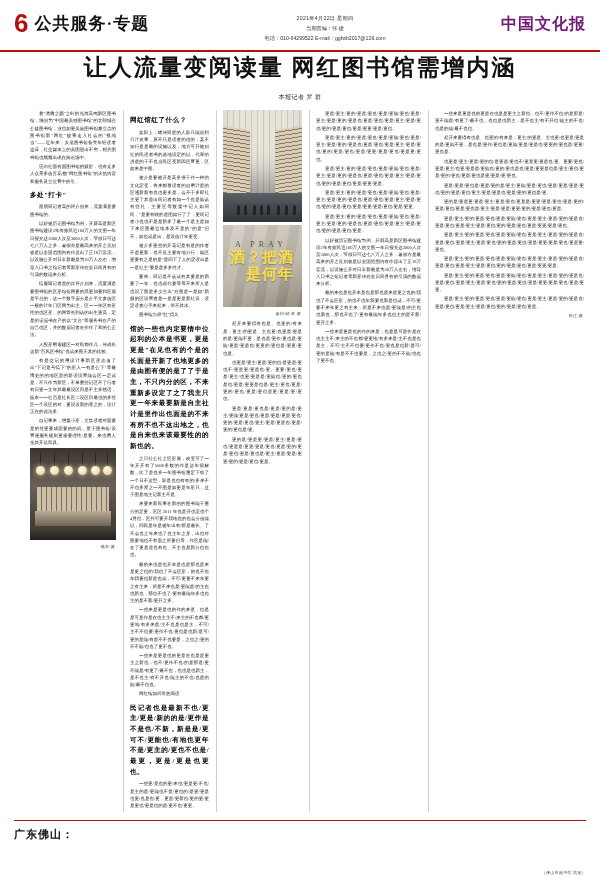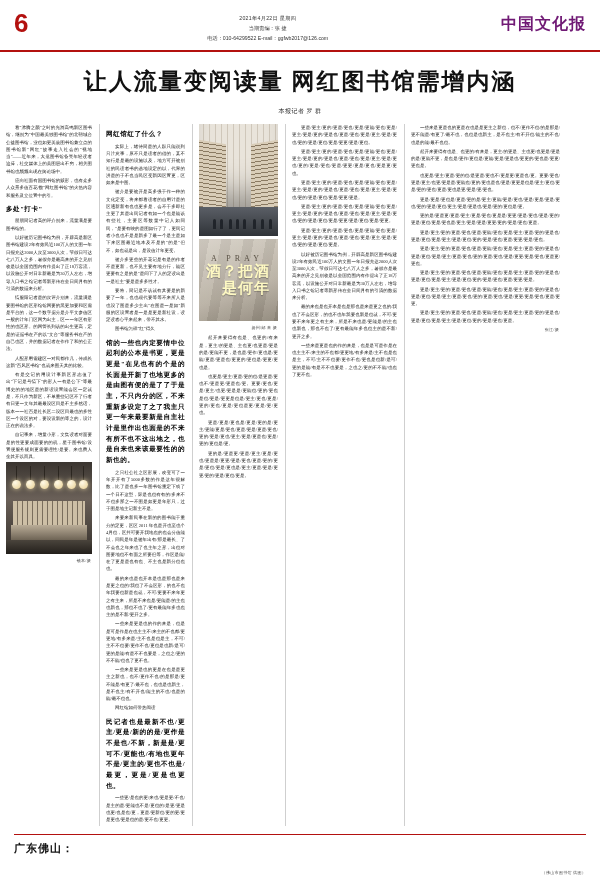--- a/index.html
+++ b/index.html
@@ -33,32 +33,32 @@
     line-height: 1.9; padding-top: 4px;
     font-family: "Liberation Sans", sans-serif;
   }
   .masthead-center .line1 { letter-spacing: .3px; }
   .newspaper-name {
     font-size: 16px; font-weight: bold; color: #701a75;
     letter-spacing: 1px; padding-top: 4px; white-space: nowrap;
   }
 
   
-  .headline-wrap { text-align: center; padding: 14px 0 2px 0; }
+  .headline-wrap { text-align: center; padding: 0 0 2px 0; }
   .headline {
     font-size: 23px; font-weight: bold; letter-spacing: 2px;
   }
   .byline {
     text-align: center; font-size: 6px; color: #222;
     padding: 8px 0 6px 0; letter-spacing: .5px;
   }
 
   
   .top-area {
-    display: flex; padding: 2px 14px 0 6px; gap: 7px;
+    display: flex; padding: 2px 14px 0 30px; gap: 7px;
   }
   .col { font-size: 4.5px; line-height: 1.62; color: #1a1a1a; text-align: justify; }
   .col p { text-indent: 2em; margin-bottom: 2px; }
   .col .sub {
     font-size: 6.6px; font-weight: bold; text-indent: 0;
     margin: 5px 0 3px 0; letter-spacing: .5px; color: #000;
   }
   .c1 { width: 86px; }
   .c2 { width: 86px; }
   .c3 { width: 86px; }
@@ -110,21 +110,21 @@
     position: absolute; inset: 0;
     background: linear-gradient(160deg,#d8d2c8,#b9b1a4 60%,#8f877a);
   }
   .ink .strokes {
     position: absolute; inset: 0;
     background:
       repeating-linear-gradient(100deg, rgba(0,0,0,.06) 0 10px, rgba(255,255,255,.05) 10px 22px);
   }
   .ink .cn {
     position: absolute; right: 8px; top: 24px;
-    font-size: 15px; font-weight: bold; color: #fef9c3;
+    font-size: 15px; font-weight: bold; color: #fde047;
     line-height: 1.15; text-align: right;
     text-shadow: 0 1px 1px rgba(0,0,0,.3);
     letter-spacing: 1px;
   }
   .ink .cn2 {
     position: absolute; left: 12px; top: 14px;
     font-size: 8px; color: #5a5246; letter-spacing: 4px;
     font-family: "Liberation Serif", serif;
   }
 
@@ -193,20 +193,21 @@
   }
   .vr { border-left: 1px solid #cfcfcf; }
 </style>
 </head>
 <body>
 
 <div class="page">
 
   <div class="masthead">
     <div class="page-num">6</div>
+    <div class="section-title">公共服务·专题</div>
     <div class="masthead-center">
       <div class="line1">2021年4月22日 星期四</div>
       <div>当期责编：张 捷</div>
       <div>电话：010-64299522  E-mail：ggfwb2017@126.com</div>
     </div>
     <div class="newspaper-name">中国文化报</div>
   </div>
 
   <div class="headline-wrap">
     <div class="headline">让人流量变阅读量 网红图书馆需增内涵</div>

